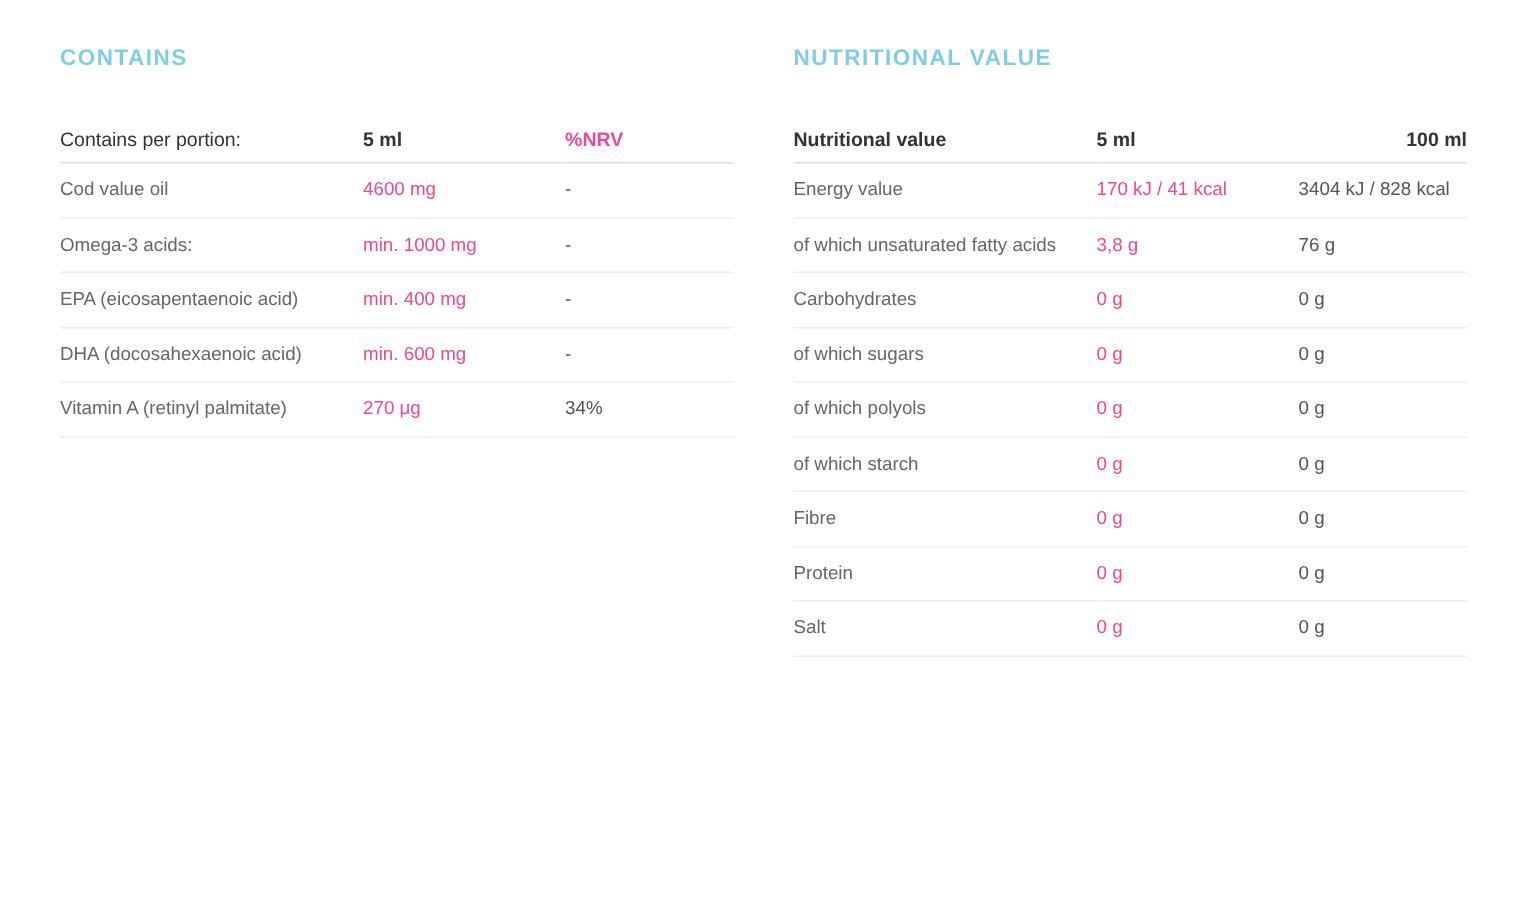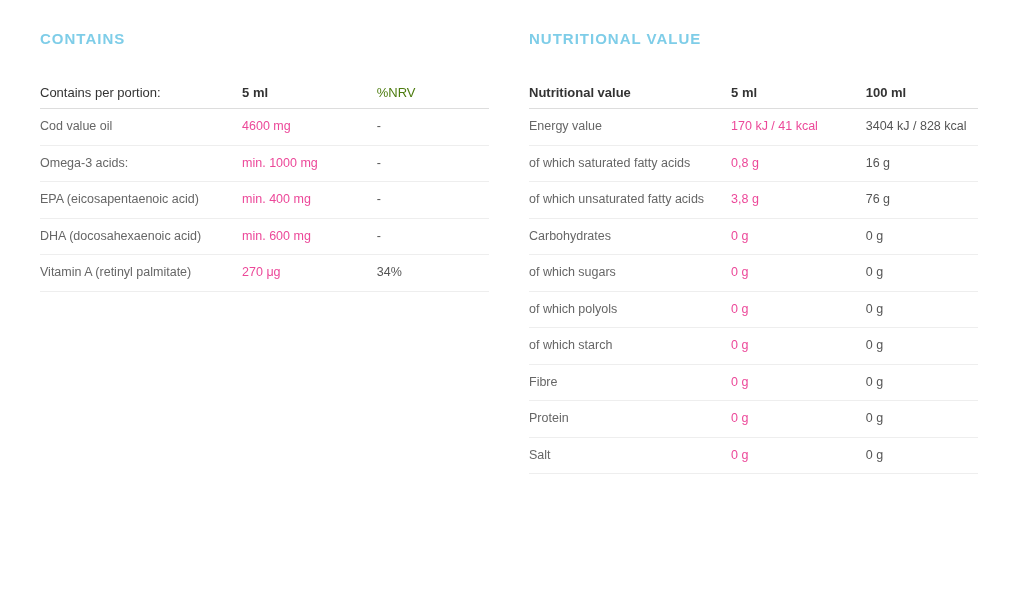--- a/index.html
+++ b/index.html
@@ -53,35 +53,35 @@
     tbody tr td:nth-child(2) {
       width: 30%;
       color: #ec4899;
     }
     tbody tr td:nth-child(3) {
       width: 25%;
       color: #555;
     }
     .nutri-col1 { width: 40%; }
     .nutri-col2 { width: 25%; }
-    .nutri-col3 { width: 25%; }
+    .nutri-col3 { width: 25%; text-align: right; }
   </style>
 </head>
 <body>
 
 <div class="page-layout">
 
   <div class="section">
     <div class="section-title">CONTAINS</div>
     <table>
       <thead>
         <tr>
           <th style="color:#333;font-weight:normal;">Contains per portion:</th>
           <th style="color:#333;font-weight:bold;">5 ml</th>
-          <th style="color:#4d7c0f;font-weight:normal;">%NRV</th>
+          <th style="color:#ec4899;font-weight:bold;">%NRV</th>
         </tr>
       </thead>
       <tbody id="contains-tbody">
       <tr>
     <td>Cod value oil</td>
     <td>4600 mg</td>
     <td>-</td>
   </tr>
           <tr>
     <td>Omega-3 acids:</td>
@@ -117,25 +117,20 @@
           <th class="nutri-col3" style="color:#333;font-weight:bold;">100 ml</th>
         </tr>
       </thead>
       <tbody id="nutritional-tbody">
       <tr>
     <td>Energy value</td>
     <td>170 kJ / 41 kcal</td>
     <td>3404 kJ / 828 kcal</td>
   </tr>
           <tr>
-    <td>of which saturated fatty acids</td>
-    <td>0,8 g</td>
-    <td>16 g</td>
-  </tr>
-          <tr>
     <td>of which unsaturated fatty acids</td>
     <td>3,8 g</td>
     <td>76 g</td>
   </tr>
           <tr>
     <td>Carbohydrates</td>
     <td>0 g</td>
     <td>0 g</td>
   </tr>
           <tr>

